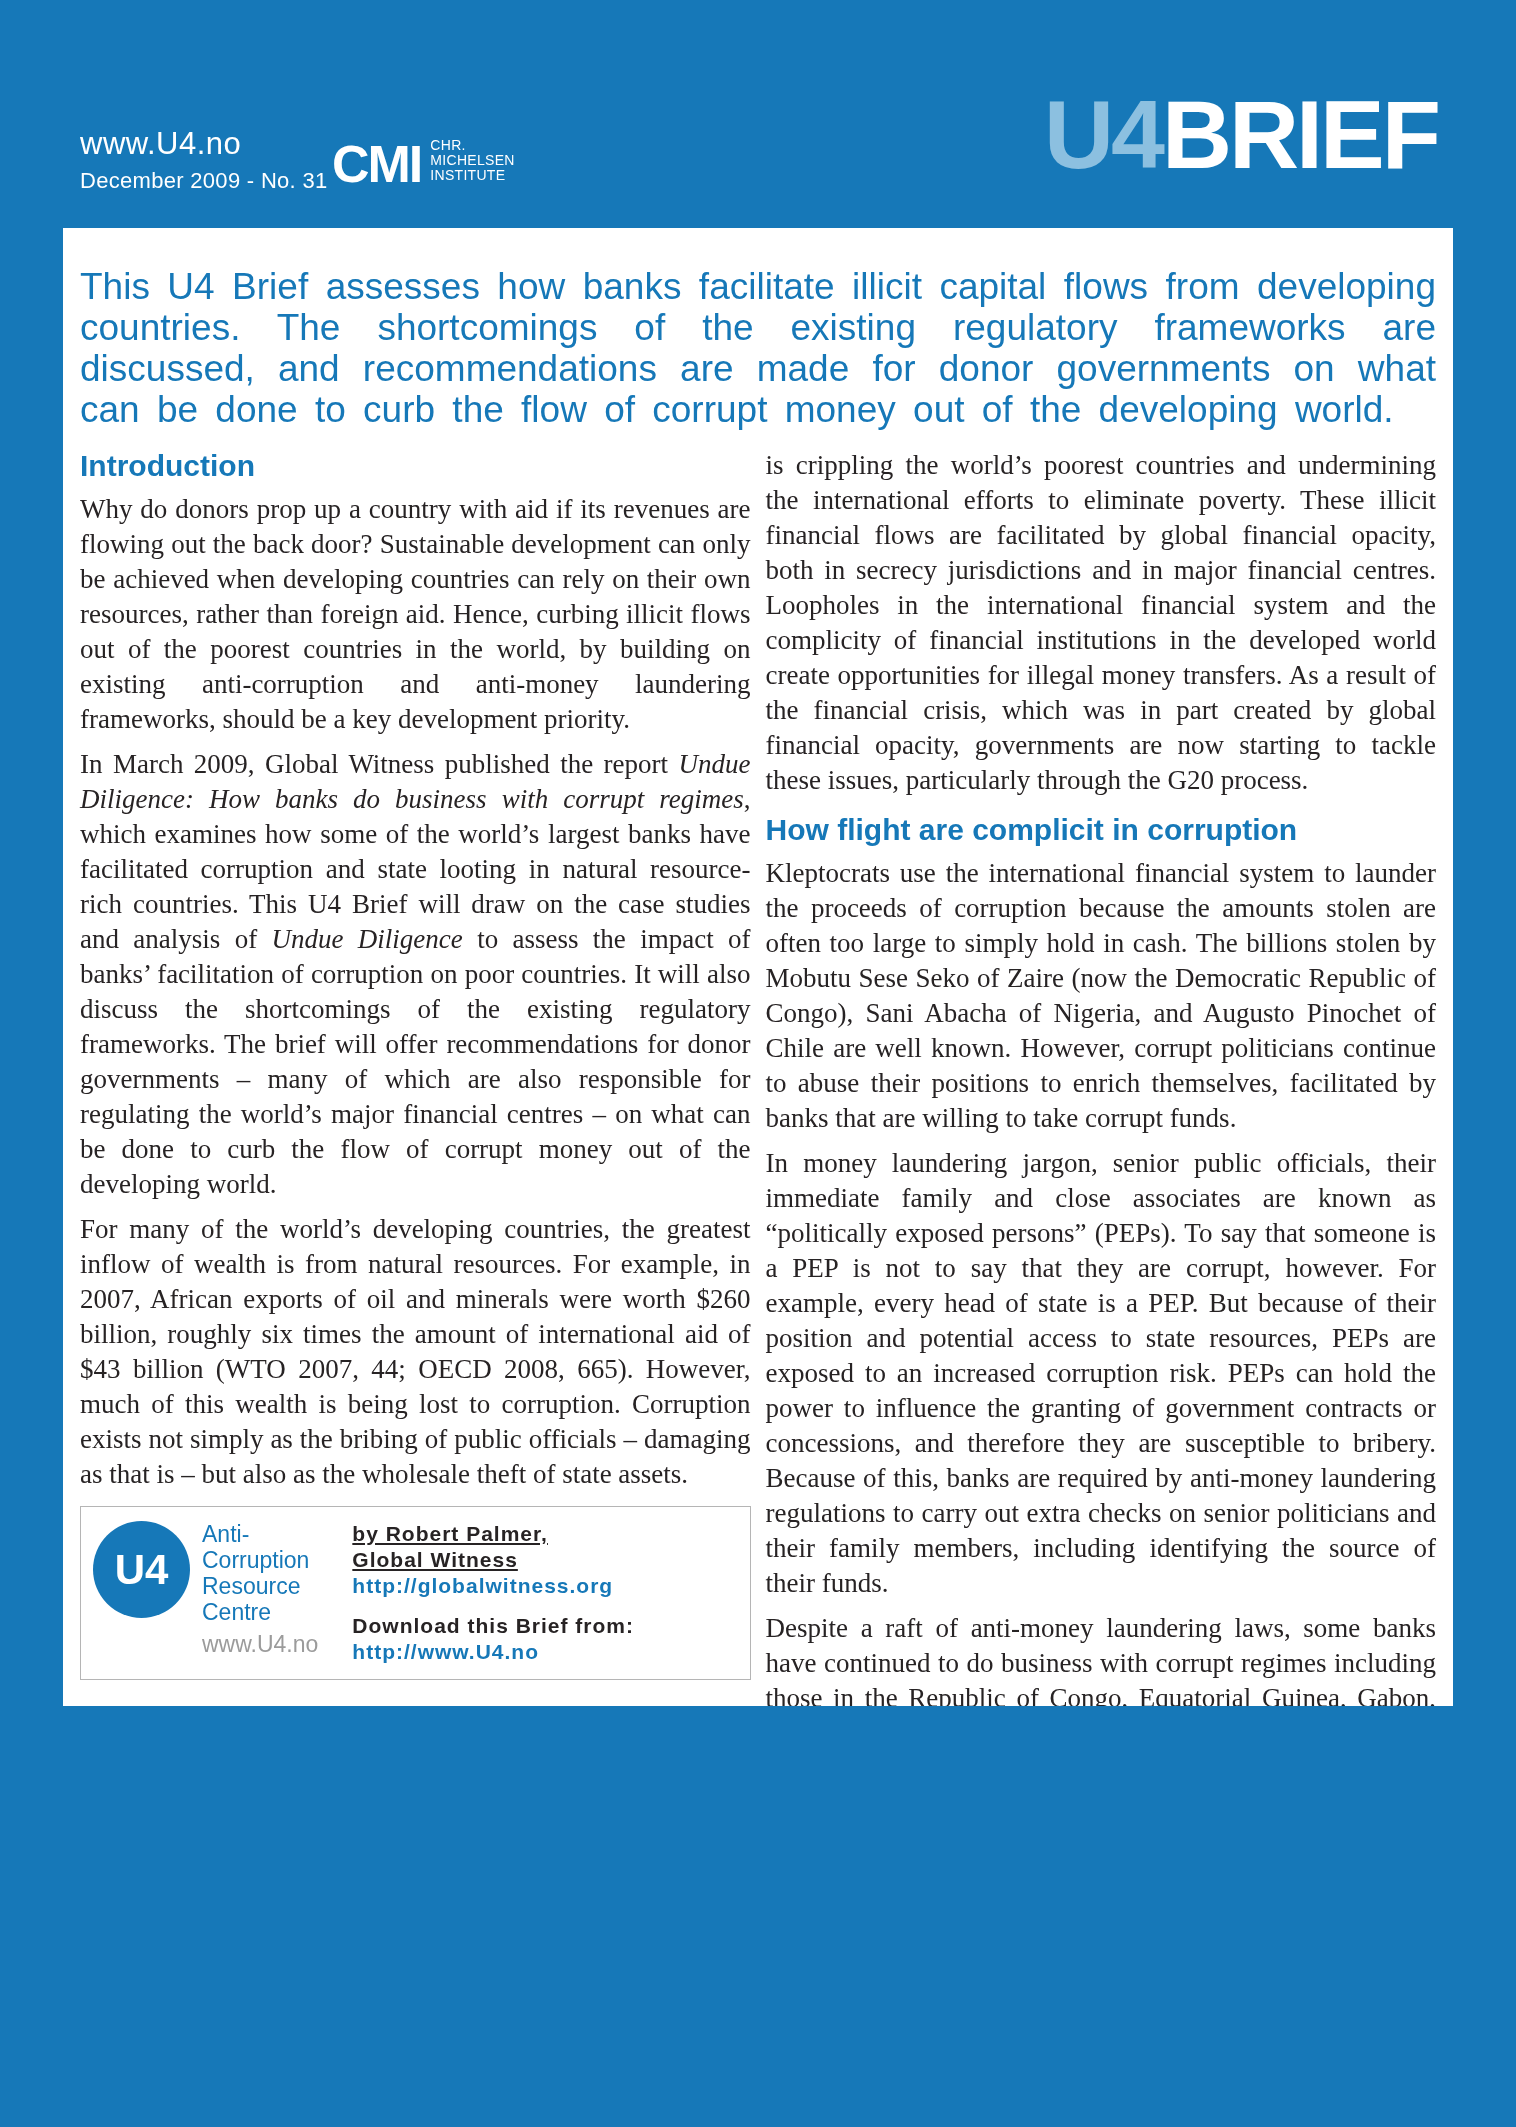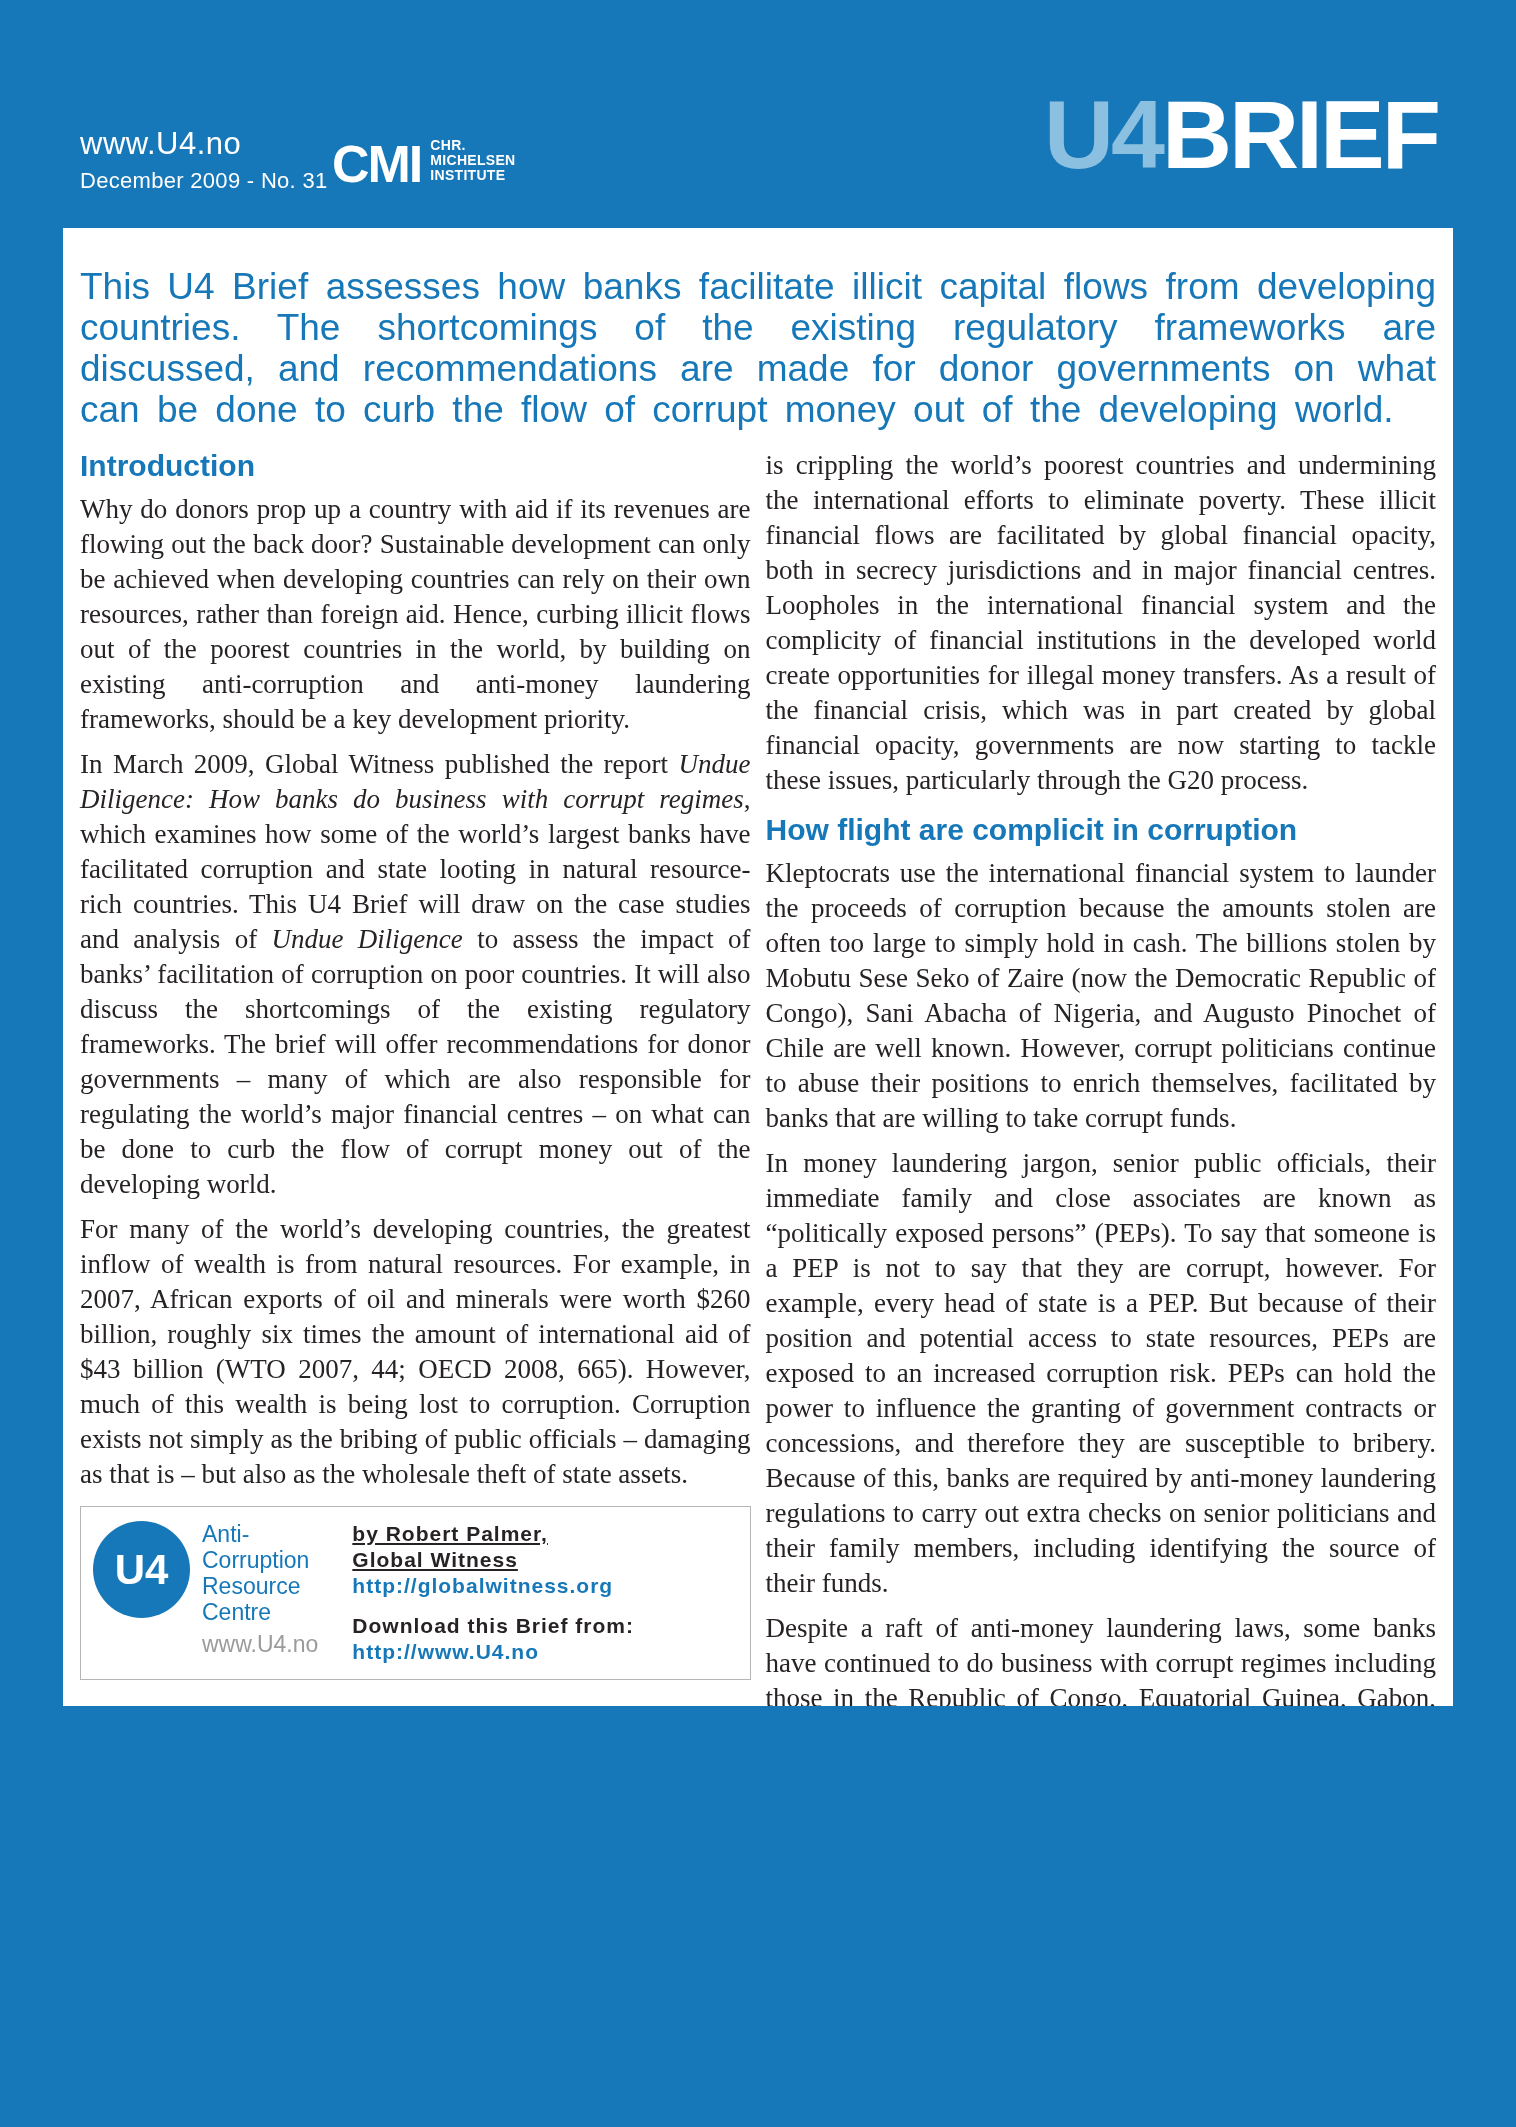--- a/index.html
+++ b/index.html
@@ -11,21 +11,21 @@
     background: #1678b8;
     overflow: hidden;
   }
   
   .masthead { position: absolute; top: 0; left: 0; right: 0; height: 228px; color: #fff; }
   .site-block { position: absolute; left: 80px; top: 126px; }
   .site-url { font-size: 31px; letter-spacing: 0.5px; }
   .site-issue { font-size: 22px; margin-top: 6px; letter-spacing: 0.3px; }
   .cmi { position: absolute; left: 332px; top: 138px; display: flex; align-items: flex-start; }
   .cmi-main { font-size: 52px; font-weight: bold; letter-spacing: -2px; line-height: 1; }
-  .cmi-sub { margin-left: 9px; font-size: 14px; font-weight: bold; line-height: 15px; white-space: pre-line; letter-spacing: 0.3px; }
+  .cmi-sub { margin-left: 9px; font-size: 14px; font-weight: normal; line-height: 15px; white-space: pre-line; letter-spacing: 0.3px; }
   .brief-mark { position: absolute; right: 78px; top: 86px; font-size: 97px; font-weight: bold; letter-spacing: -3px; line-height: 1; }
   .brief-u4 { color: #8cc0e0; }
   .brief-rest { color: #ffffff; }
   
   .card {
     position: absolute;
     left: 63px; right: 63px; top: 228px; bottom: 63px;
     background: #ffffff;
     box-sizing: border-box;
     padding: 24px 17px 0 17px;

